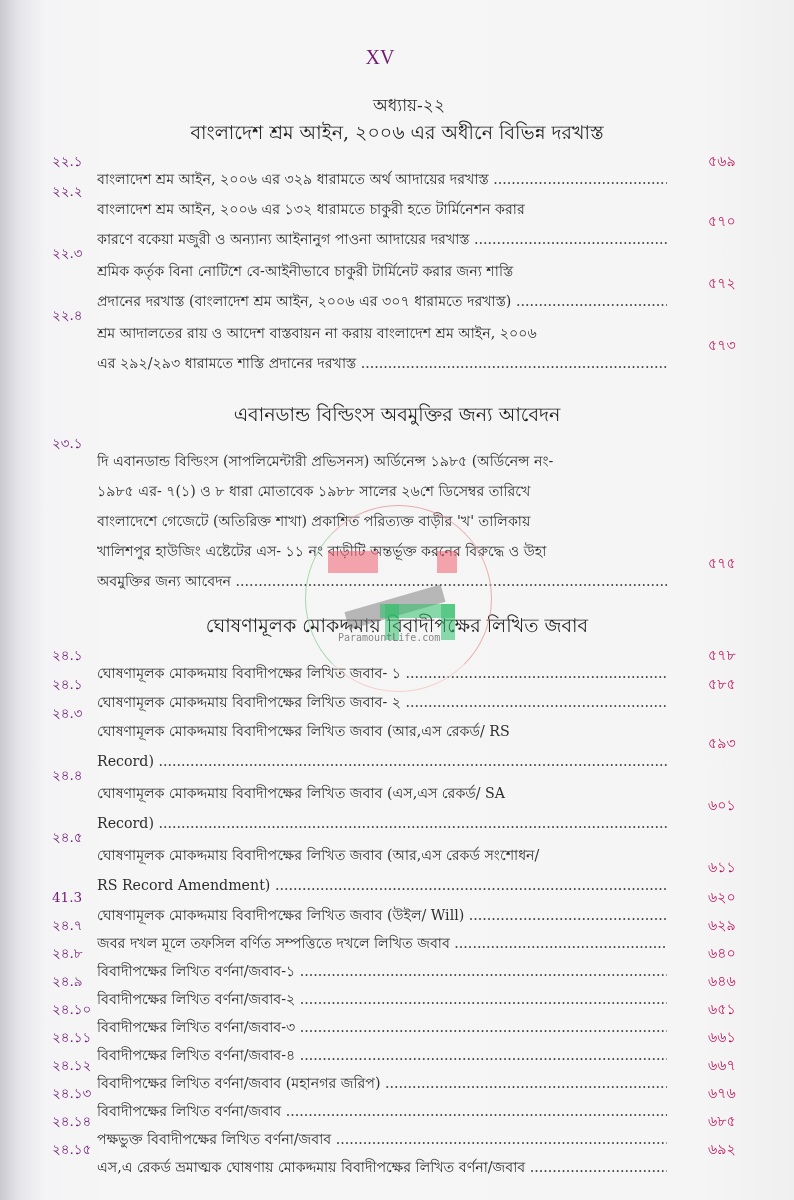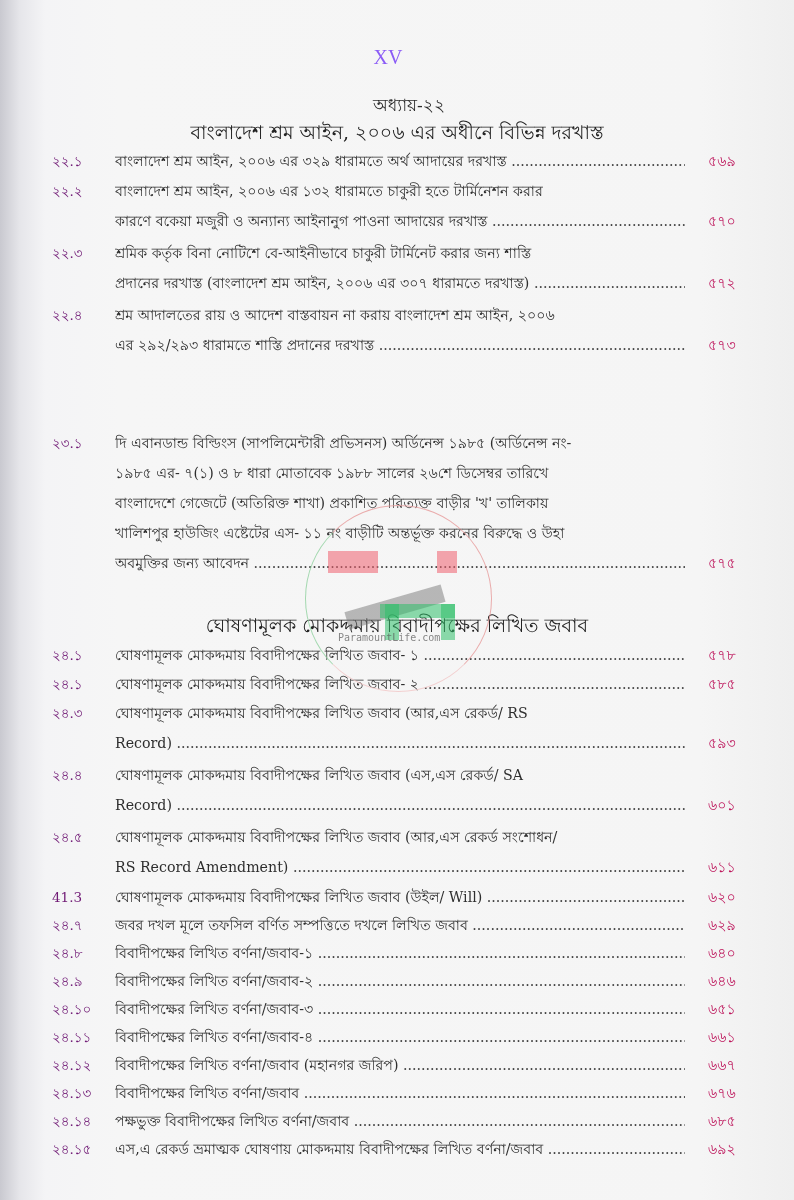--- a/index.html
+++ b/index.html
@@ -3,26 +3,26 @@
 <meta charset="utf-8">
 <style>
   html, body { margin: 0; padding: 0; }
   body {
     width: 794px; height: 1200px; overflow: hidden; position: relative;
     background: linear-gradient(to right, #c9c9d0 0px, #e6e6ea 20px, #f4f4f6 45px, #f6f6f6 120px, #f5f5f5 700px, #efefef 794px);
     font-family: "DejaVu Serif", "Liberation Serif", serif;
     color: #2a2a2a;
   }
   .page { position: absolute; left: 0; top: 0; width: 794px; height: 1200px; }
-  .folio { position: absolute; top: 46px; left: 8px; width: 760px; text-align: center; font-family: "Liberation Serif", serif; font-size: 20px; color: #8b5cf6; }
+  .folio { position: absolute; top: 46px; left: 0; width: 760px; text-align: center; font-family: "Liberation Serif", serif; font-size: 20px; color: #701a75; }
   .chapter-num { position: absolute; left: 12px; width: 794px; text-align: center; font-size: 17px; color: #2c2c2c; }
   .chapter-title { position: absolute; left: 0; width: 794px; text-align: center; font-size: 19px; color: #222; font-weight: normal; }
   .entry { position: absolute; left: 0; width: 794px; font-size: 14.2px; line-height: 30px; color: #2e2e2e; }
   .entry .num { position: absolute; left: 52px; color: #701a75; font-size: 13.5px; }
-  .entry .text-line { position: absolute; left: 115px; width: 570px; white-space: nowrap; overflow: hidden; }
+  .entry .text-line { position: absolute; left: 97px; width: 570px; white-space: nowrap; overflow: hidden; margin-top: 18px; }
   .entry .text-line.dotted::after {
     content: " ......................................................................................................................................................................................................";
     color: #444;
   }
   .entry .page-no { position: absolute; left: 708px; width: 60px; color: #be185d; }
   .watermark { position: absolute; left: 305px; top: 505px; width: 185px; height: 185px; border-radius: 50%;
     border: 1.5px solid transparent; border-left-color: #8fd19e; border-top-color: #e79a9a; border-right-color: #e79a9a; border-bottom-color: #f2c7c7; opacity: 0.8; pointer-events: none; }
   .wm-red1 { position: absolute; left: 328px; top: 551px; width: 50px; height: 22px; background: #ee5f6e; opacity: 0.55; }
   .wm-red2 { position: absolute; left: 437px; top: 551px; width: 20px; height: 22px; background: #ee5f6e; opacity: 0.55; }
   .wm-gray { position: absolute; left: 345px; top: 598px; width: 100px; height: 18px; background: #777; opacity: 0.5; transform: rotate(-16deg); }
@@ -66,20 +66,21 @@
 
   <div class="entry" style="top:300px">
     <span class="num">২২.৪</span>
     <span class="text-line">শ্রম আদালতের রায় ও আদেশ বাস্তবায়ন না করায় বাংলাদেশ শ্রম আইন, ২০০৬</span>
   </div>
   <div class="entry" style="top:330px">
     <span class="text-line dotted">এর ২৯২/২৯৩ ধারামতে শাস্তি প্রদানের দরখাস্ত</span>
     <span class="page-no">৫৭৩</span>
   </div>
 
+  <div class="chapter-title" style="top:400px">এবানডান্ড বিল্ডিংস অবমুক্তির জন্য আবেদন</div>
 
   <div class="entry" style="top:428px">
     <span class="num">২৩.১</span>
     <span class="text-line">দি এবানডান্ড বিল্ডিংস (সাপলিমেন্টারী প্রভিসনস) অর্ডিনেন্স ১৯৮৫ (অর্ডিনেন্স নং-</span>
   </div>
   <div class="entry" style="top:458px">
     <span class="text-line">১৯৮৫ এর- ৭(১) ও ৮ ধারা মোতাবেক ১৯৮৮ সালের ২৬শে ডিসেম্বর তারিখে</span>
   </div>
   <div class="entry" style="top:488px">
     <span class="text-line">বাংলাদেশে গেজেটে (অতিরিক্ত শাখা) প্রকাশিত পরিত্যক্ত বাড়ীর 'খ' তালিকায়</span>

